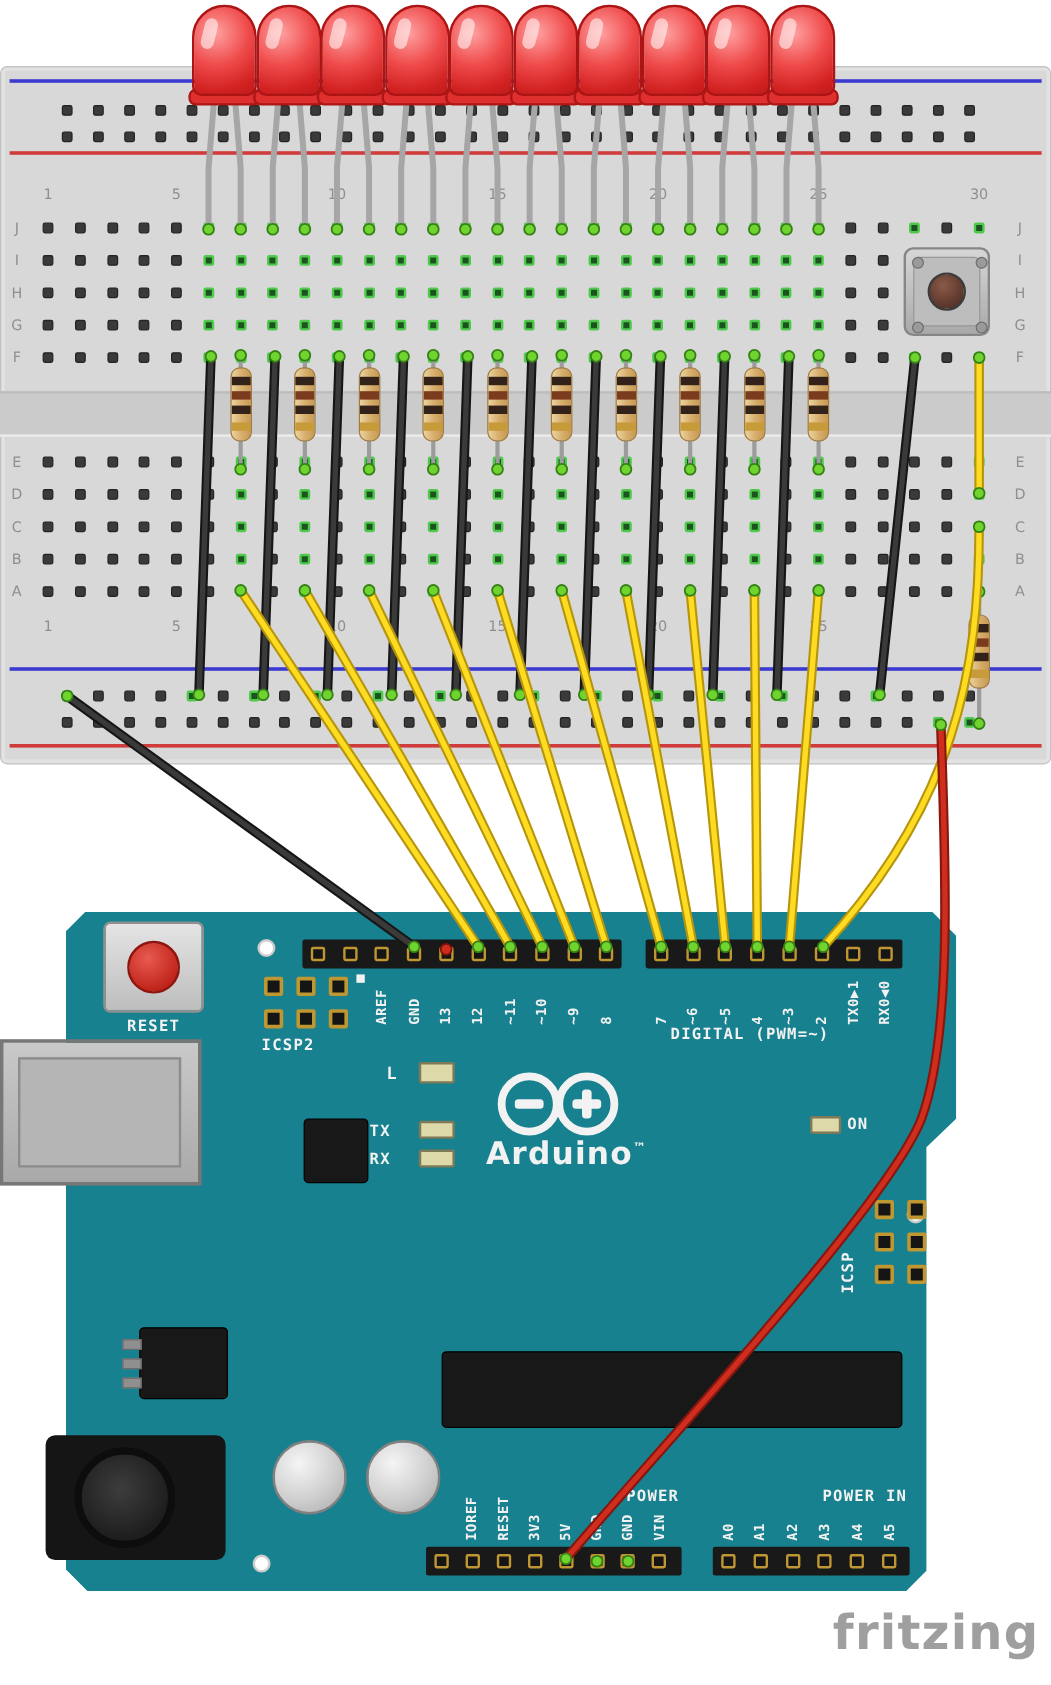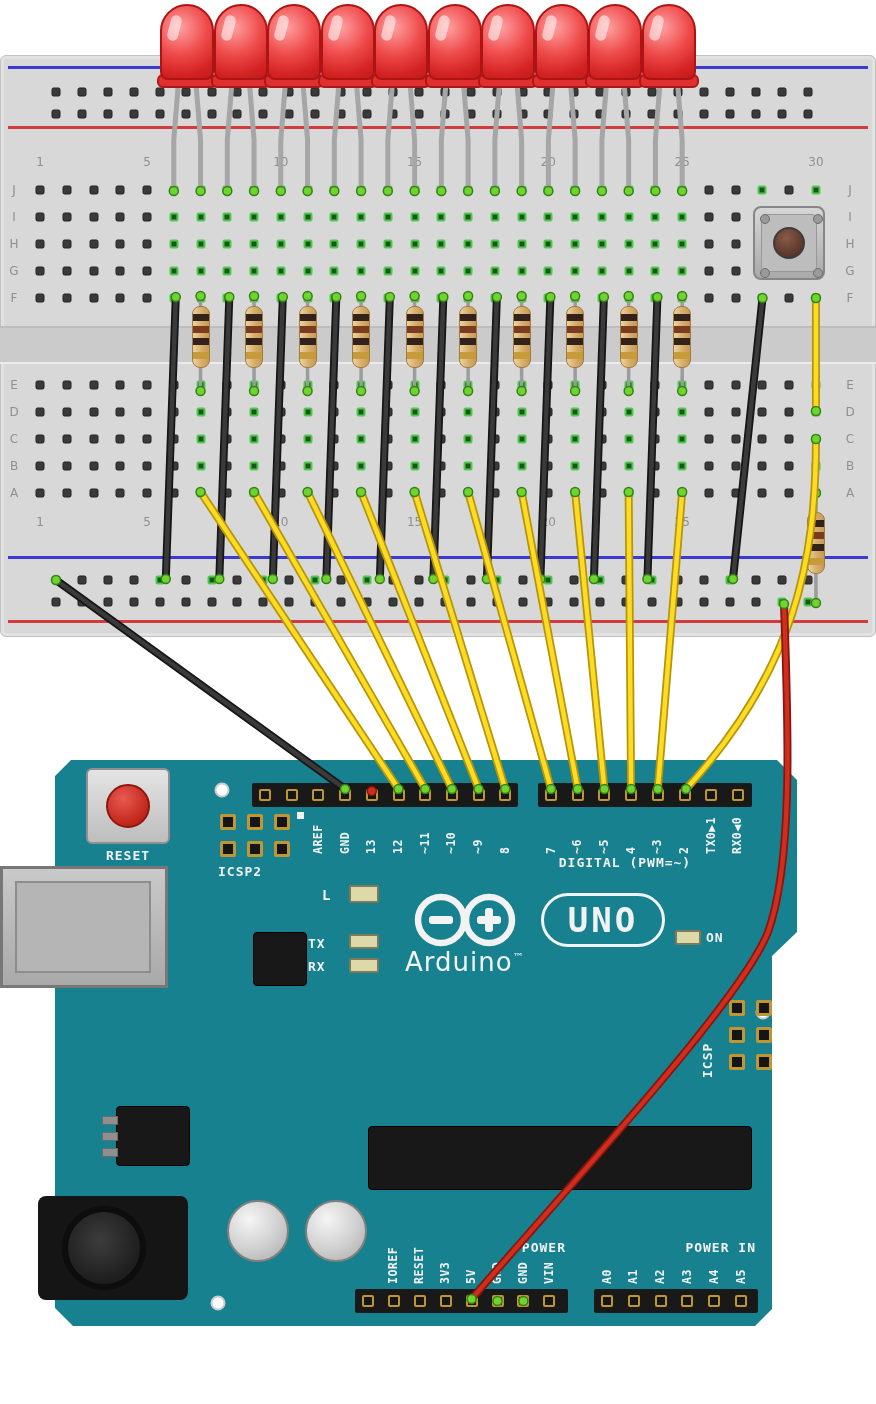--- a/index.html
+++ b/index.html
@@ -49,21 +49,21 @@
   .pinhole{position:absolute;width:12px;height:12px;background:#151515;border:2.5px solid #bf9732;border-radius:2px}
   .mpin{position:absolute;width:16px;height:16px;background:#151515;border:3px solid #bf9732;border-radius:2px}
   .pinlab{position:absolute;color:#f2f2f2;font-family:"DejaVu Sans Mono",monospace;font-weight:bold;font-size:11.5px;letter-spacing:.5px;height:13px;line-height:13px;white-space:nowrap;transform:rotate(-90deg);transform-origin:0 0}
   .smd{position:absolute;background:#ded9a8;border:2px solid #7e7a58;border-radius:2px}
   .chip{position:absolute;background:#181818;border:1px solid #000;border-radius:4px}
   .stub{position:absolute;width:16px;height:9px;background:#8f8f8f;border:1px solid #6b6b6b}
   .ecap{position:absolute;border-radius:50%;background:radial-gradient(circle at 35% 30%,#f5f5f5,#cfcfcf 55%,#a9a9a9);border:2px solid #808080}
   .jack{position:absolute;background:#151515;border-radius:8px}
   .jack-barrel{position:absolute;left:24px;top:10px;width:84px;height:84px;border-radius:50%;background:radial-gradient(circle at 45% 40%,#3d3d3d,#1e1e1e 70%);border:6px solid #0d0d0d}
   .uno-badge{position:absolute;display:flex;align-items:center;justify-content:center;border:3.5px solid #f2f2f2;border-radius:28px;color:#f2f2f2;font-family:"DejaVu Sans Mono",monospace;font-size:34px;font-weight:bold;letter-spacing:3px}
-  .brand{position:absolute;color:#f2f2f2;font-weight:normal;font-size:26px;letter-spacing:1px}
+  .brand{position:absolute;color:#f2f2f2;font-weight:bold;font-size:26px;letter-spacing:1px}
   .white-marker{position:absolute;width:7px;height:7px;background:#f2f2f2}
   .abs-svg{position:absolute}
   .watermark{position:absolute;left:694px;top:1338px;color:#9f9f9f;font-size:40px;font-weight:bold;letter-spacing:1px;z-index:9}
 </style>
 </head>
 <body>
 
 <div class="scene" id="scene">
 
   <div class="breadboard"></div>
@@ -804,21 +804,20 @@
     <div class="smd" style="left:675px;top:930px;width:26px;height:15px"></div>
     <div class="silk" style="left:706px;top:930px">ON</div>
 
     <svg class="abs-svg" style="left:405px;top:888px" width="120" height="66">
       <circle cx="36" cy="32" r="23" fill="none" stroke="#f2f2f2" stroke-width="6.5"></circle>
       <circle cx="84" cy="32" r="23" fill="none" stroke="#f2f2f2" stroke-width="6.5"></circle>
       <rect x="24" y="28" width="24" height="8" rx="3" fill="#f2f2f2"></rect>
       <rect x="72" y="28" width="24" height="8" rx="3" fill="#f2f2f2"></rect>
       <rect x="80" y="20" width="8" height="24" rx="3" fill="#f2f2f2"></rect>
     </svg>
-    <div class="uno-badge" style="left:541px;top:893px;width:124px;height:54px">UNO</div>
     <div class="brand" style="left:405px;top:947px"><span>Arduino</span><sup style="font-size:11px">™</sup></div>
 
     <div class="chip" style="left:253px;top:932px;width:54px;height:54px"></div>
     <div class="chip" style="left:368px;top:1126px;width:384px;height:64px"></div>
     <div class="chip" style="left:116px;top:1106px;width:74px;height:60px"></div>
     <div class="stub" style="left:102px;top:1116px"></div>
     <div class="stub" style="left:102px;top:1132px"></div>
     <div class="stub" style="left:102px;top:1148px"></div>
     <div class="ecap" style="left:227px;top:1200px;width:62px;height:62px"></div>
     <div class="ecap" style="left:305px;top:1200px;width:62px;height:62px"></div>
@@ -962,13 +961,14 @@
       <circle cx="686" cy="789" r="4.5" fill="#6fd52e" stroke="#357f17" stroke-width="1.5"></circle>
       <circle cx="345.1" cy="789" r="4.5" fill="#6fd52e" stroke="#357f17" stroke-width="1.5"></circle>
       <circle cx="56" cy="580" r="4.5" fill="#6fd52e" stroke="#357f17" stroke-width="1.5"></circle>
       <circle cx="784" cy="604" r="4.5" fill="#6fd52e" stroke="#357f17" stroke-width="1.5"></circle>
       <circle cx="471.6" cy="1299" r="4.5" fill="#6fd52e" stroke="#357f17" stroke-width="1.5"></circle>
       <circle cx="497.5" cy="1301" r="4.5" fill="#6fd52e" stroke="#357f17" stroke-width="1.5"></circle>
       <circle cx="523.4" cy="1301" r="4.5" fill="#6fd52e" stroke="#357f17" stroke-width="1.5"></circle>
       <circle cx="371.8" cy="791" r="4.5" fill="#cf2d1d" stroke="#7e120b" stroke-width="1.5"></circle>
     </svg>
 
+  <div class="watermark">fritzing</div>
 </div>
 
 </body></html>

